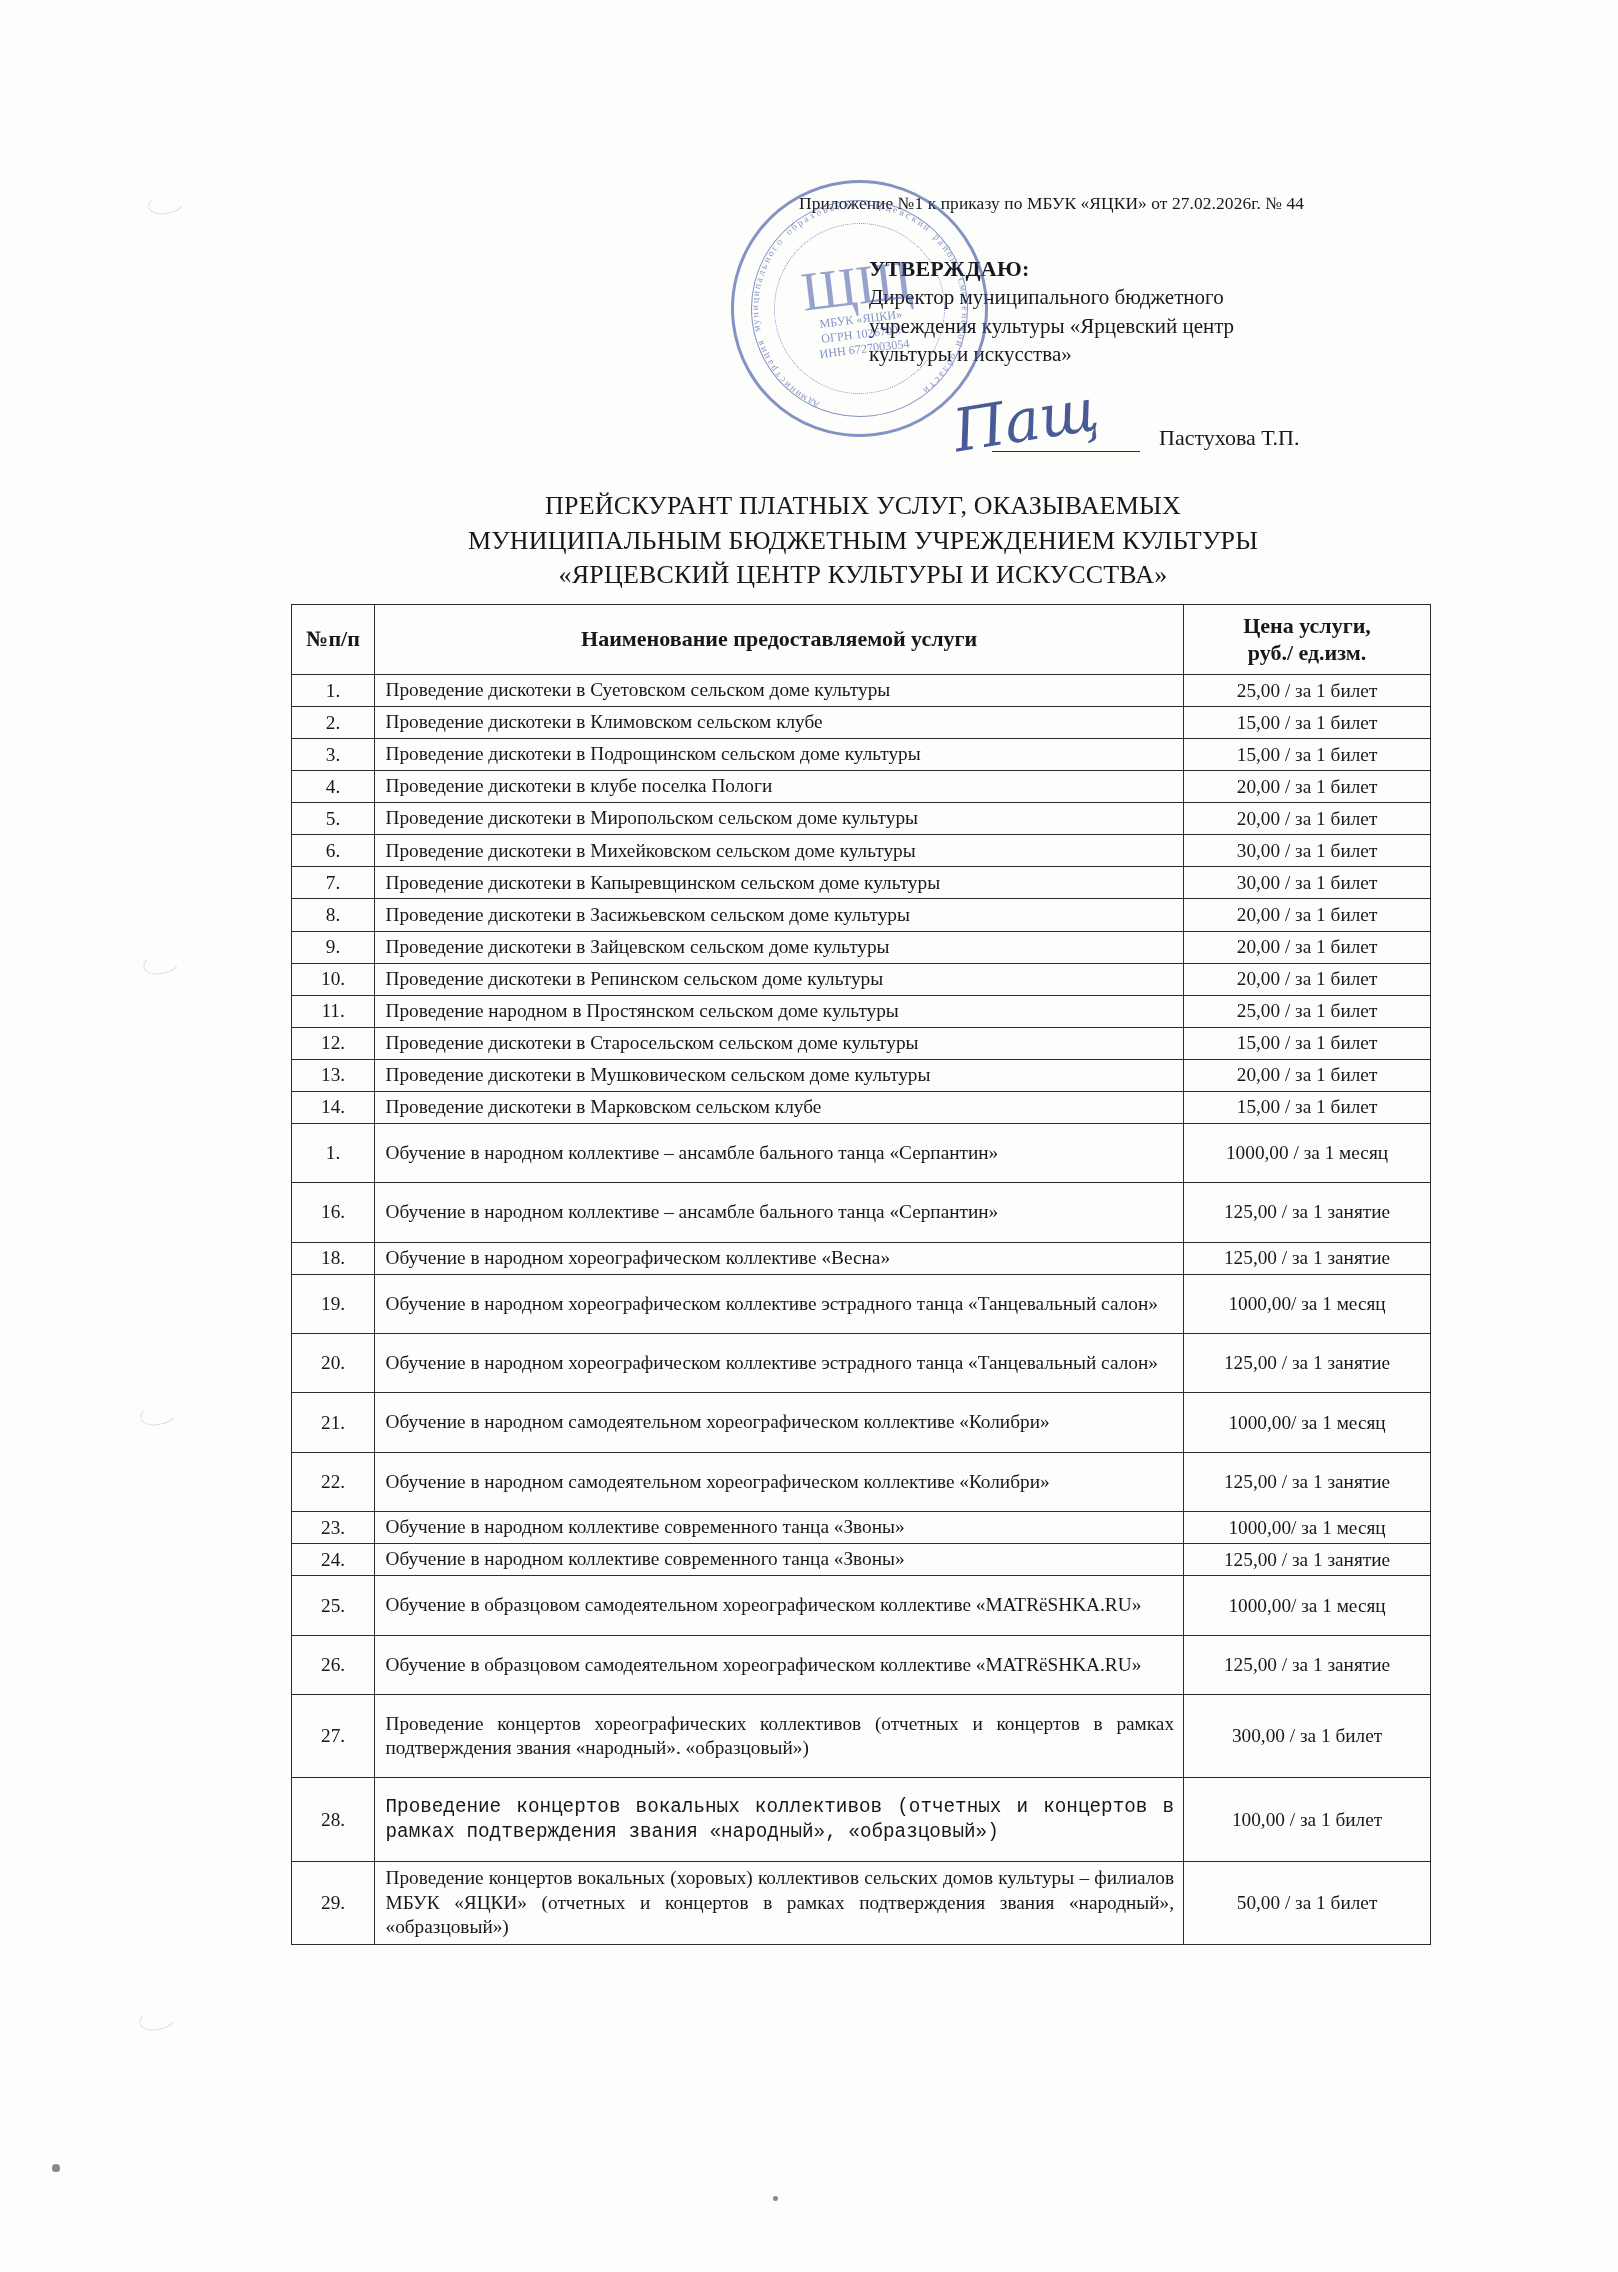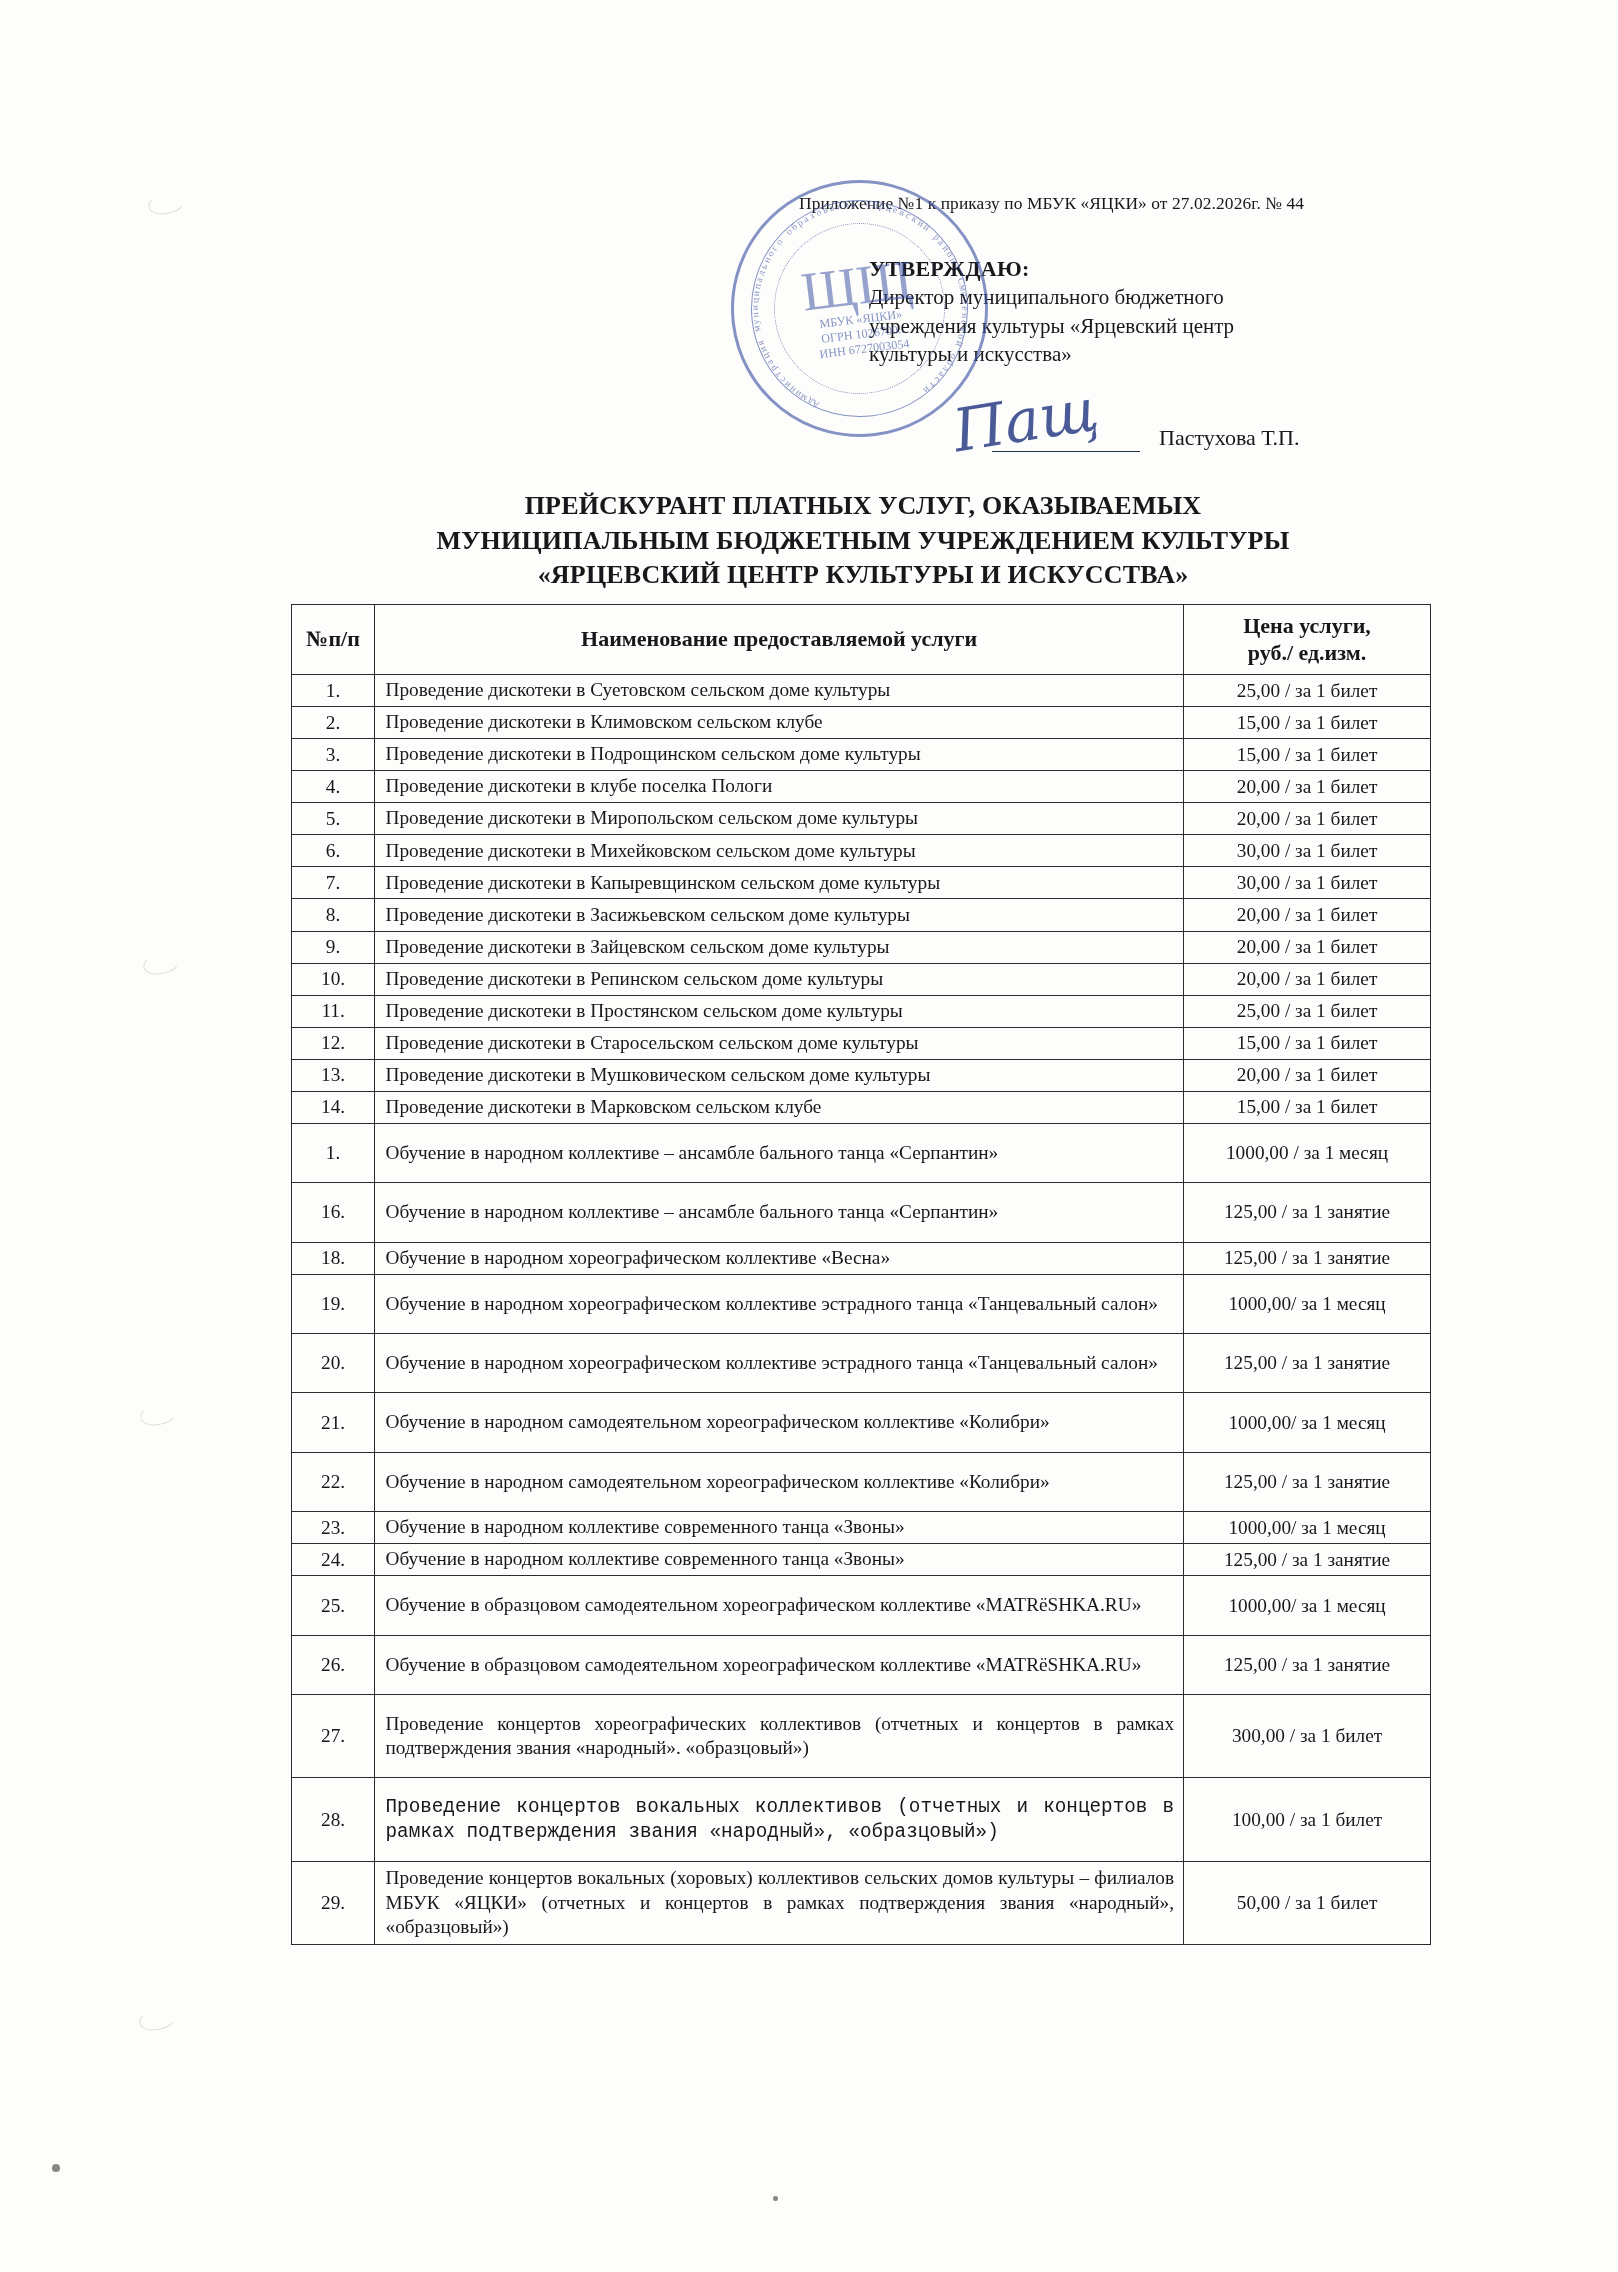--- a/index.html
+++ b/index.html
@@ -165,21 +165,21 @@
   }
 
   
   .doc-title {
     position: absolute;
     left: 277px;
     top: 489px;
     width: 1172px;
     text-align: center;
     font-size: 26px;
-    font-weight: bold;
+    font-weight: normal;
     line-height: 1.33;
     letter-spacing: 0.2px;
   }
 
   
   table.price {
     position: absolute;
     left: 291px;
     top: 604px;
     width: 1140px;
@@ -399,21 +399,21 @@
           <td class="c-name nowrapline">Проведение дискотеки в Зайцевском сельском доме культуры</td>
           <td class="c-price">20,00 / за 1 билет</td>
         </tr>
         <tr>
           <td class="c-num">10.</td>
           <td class="c-name nowrapline">Проведение дискотеки в Репинском сельском доме культуры</td>
           <td class="c-price">20,00 / за 1 билет</td>
         </tr>
         <tr>
           <td class="c-num">11.</td>
-          <td class="c-name nowrapline">Проведение дискотеки в Простянском сельском доме культуры</td>
+          <td class="c-name nowrapline">Проведение народном в Простянском сельском доме культуры</td>
           <td class="c-price">25,00 / за 1 билет</td>
         </tr>
         <tr>
           <td class="c-num">12.</td>
           <td class="c-name nowrapline">Проведение дискотеки в Старосельском сельском доме культуры</td>
           <td class="c-price">15,00 / за 1 билет</td>
         </tr>
         <tr>
           <td class="c-num">13.</td>
           <td class="c-name nowrapline">Проведение дискотеки в Мушковическом сельском доме культуры</td>

